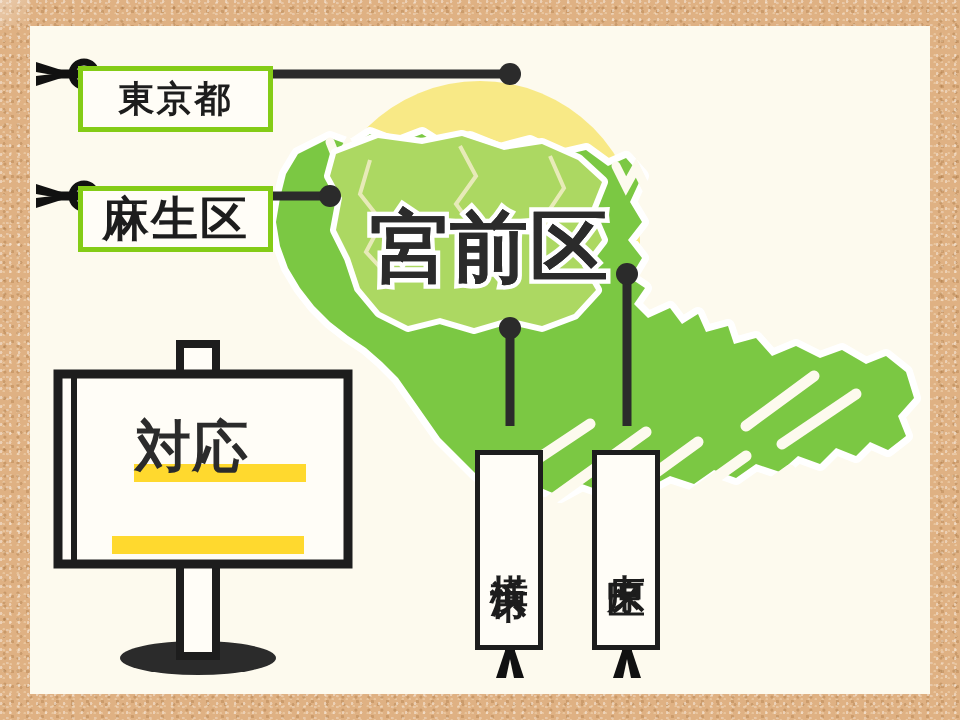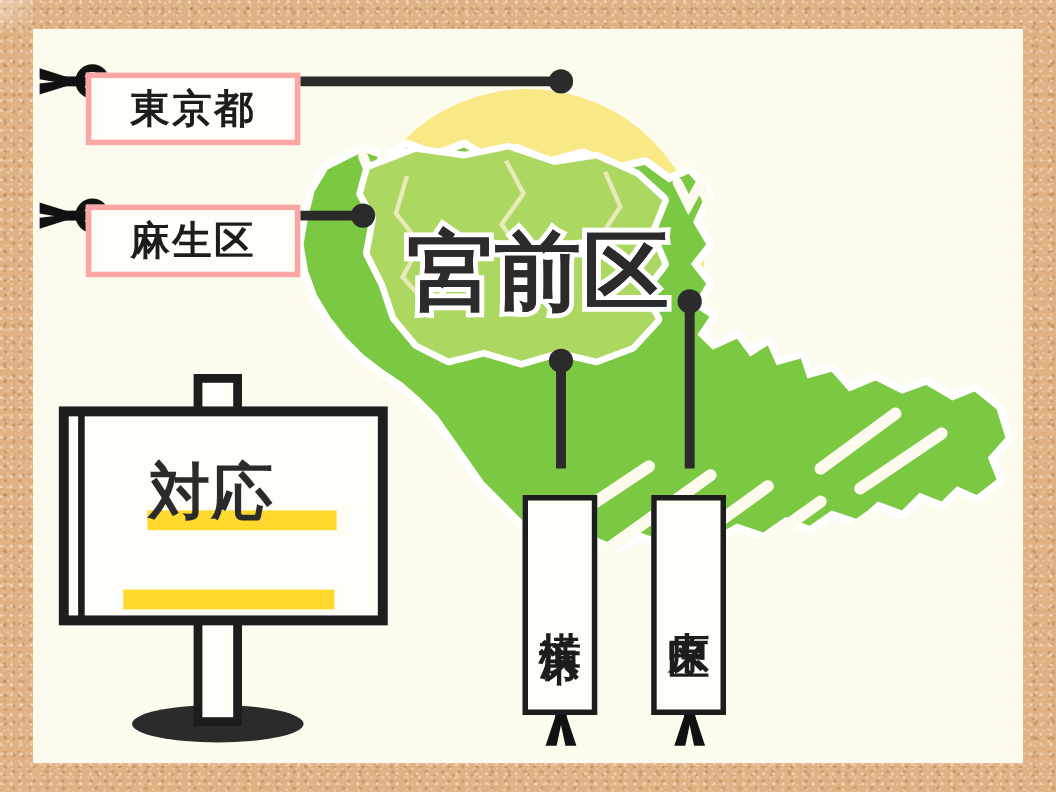--- a/index.html
+++ b/index.html
@@ -38,28 +38,28 @@
   #art{position:absolute;left:30px;top:26px;width:900px;height:668px;overflow:hidden;}
   #mapsvg{position:absolute;left:0;top:0;}
 
   
   .jp{font-family:"DejaVu Sans","Liberation Sans",sans-serif;}
 
   
   .tagbox{
     position:absolute;
     background:#fffdf7;
-    border:5px solid #fca5a5;
+    border:5px solid #84cc16;
     display:flex;align-items:center;justify-content:center;
     box-sizing:border-box;
     font-weight:700;color:#1d1d1d;
     letter-spacing:2px;
   }
   #tag-tokyo{left:48px;top:40px;width:195px;height:66px;font-size:36px;}
-  #tag-asao {left:48px;top:160px;width:195px;height:66px;font-size:36px;}
+  #tag-asao {left:48px;top:160px;width:195px;height:66px;font-size:47px;}
 
   
   .vtag{
     position:absolute;background:#fffdf7;border:5px solid #1d1d1d;
     box-sizing:border-box;display:flex;align-items:center;justify-content:center;
   }
   .vtag span{
     writing-mode:vertical-rl;text-orientation:upright;
     font-weight:700;color:#1d1d1d;font-size:38px;letter-spacing:4px;line-height:1;
   }

